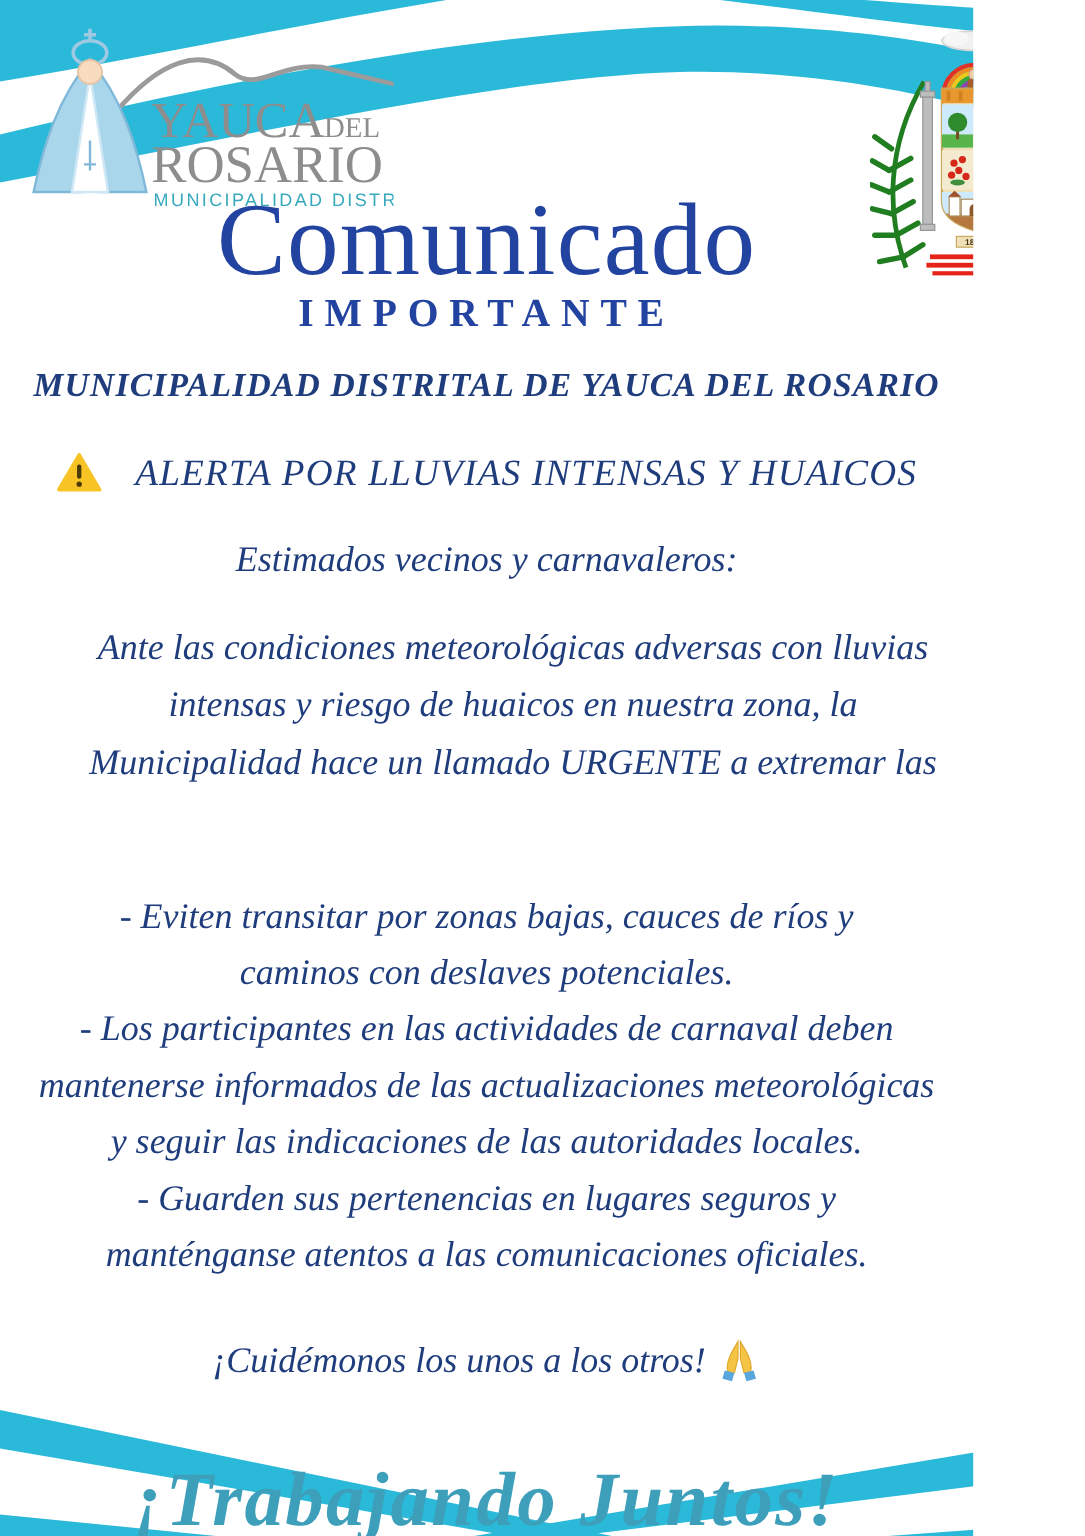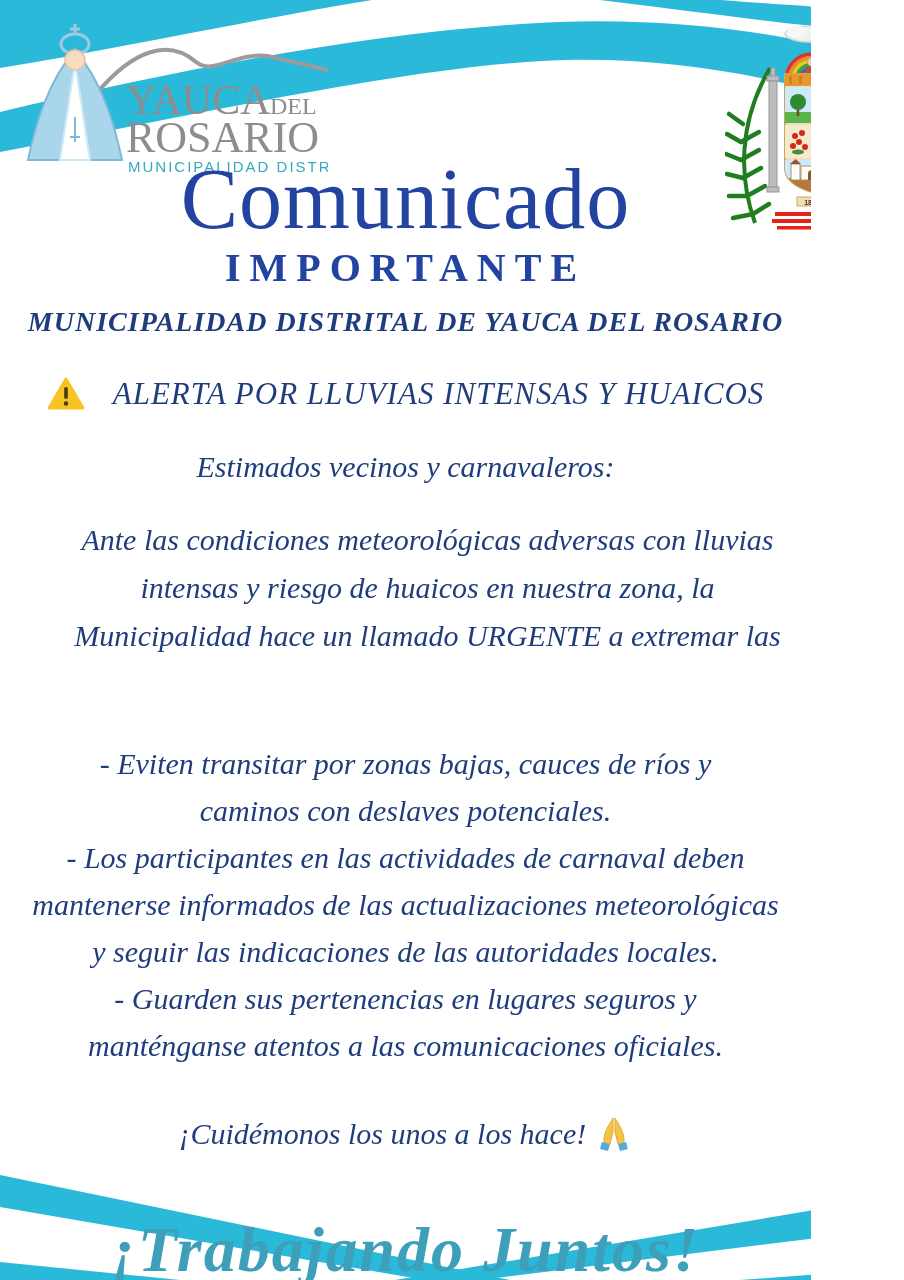--- a/index.html
+++ b/index.html
@@ -14,21 +14,21 @@
   .banner-bottom{left:0;top:1140px;width:904px;height:140px;}
   
   .logo{left:18px;top:22px;width:310px;height:155px;}
   .logo text{font-family:"Liberation Serif",serif;}
   .logo .tagline{font-family:"Liberation Sans",sans-serif;}
   
   .coat{left:725px;top:18px;width:175px;height:220px;}
   .coat text{font-family:"Liberation Sans",sans-serif;font-weight:bold;}
   
   .title{top:156px;font-size:86px;line-height:1;color:#2343a0;font-weight:400;letter-spacing:1px;}
-  .subtitle{top:244px;font-size:40px;color:#2343a0;font-weight:700;letter-spacing:9px;}
+  .subtitle{top:244px;font-size:33px;color:#2343a0;font-weight:700;letter-spacing:9px;}
   .orgline{top:306px;font-size:28px;color:#1f3d7c;font-style:italic;font-weight:700;letter-spacing:1px;}
   
   .alert-row{top:376px;left:0;right:0;display:flex;justify-content:center;align-items:center;gap:28px;}
   .alert-text{font-size:31px;color:#1f3d7c;font-style:italic;white-space:nowrap;letter-spacing:1px;}
   
   .greeting{top:450px;font-size:30px;font-style:italic;color:#1f3d7c;}
   .paragraph{top:516px;font-size:30px;font-style:italic;color:#1f3d7c;line-height:48px;padding-left:44px;}
   .bullets{top:740px;font-size:30px;font-style:italic;color:#1f3d7c;line-height:47px;}
   .pline{white-space:nowrap;text-align:center;}
   .care-row{top:1116px;left:0;right:0;display:flex;justify-content:center;align-items:center;gap:10px;}
@@ -222,21 +222,21 @@
     <div class="pline">- Eviten transitar por zonas bajas, cauces de ríos y</div>
     <div class="pline">caminos con deslaves potenciales.</div>
     <div class="pline">- Los participantes en las actividades de carnaval deben</div>
     <div class="pline">mantenerse informados de las actualizaciones meteorológicas</div>
     <div class="pline">y seguir las indicaciones de las autoridades locales.</div>
     <div class="pline">- Guarden sus pertenencias en lugares seguros y</div>
     <div class="pline">manténganse atentos a las comunicaciones oficiales.</div>
   </div>
 
   <div class="abs care-row">
-    <span class="care-text">¡Cuidémonos los unos a los hace!</span>
+    <span class="care-text">¡Cuidémonos los unos a los otros!</span>
     <svg width="36" height="36" viewBox="0 0 36 36">
       <path d="M17,2 C13,9 8,16 8,24 C8,28 11,30 14,28 L17,16 Z" fill="#f6c445" stroke="#e0a92e" stroke-width="1"></path>
       <path d="M19,2 C23,9 28,16 28,24 C28,28 25,30 22,28 L19,16 Z" fill="#f6c445" stroke="#e0a92e" stroke-width="1"></path>
       <path d="M6,26 L14,28 L12,35 L4,33 Z" fill="#58a7dd"></path>
       <path d="M30,26 L22,28 L24,35 L32,33 Z" fill="#58a7dd"></path>
     </svg>
   </div>
 
   <div class="abs ctext slogan">¡Trabajando Juntos!</div>
 

